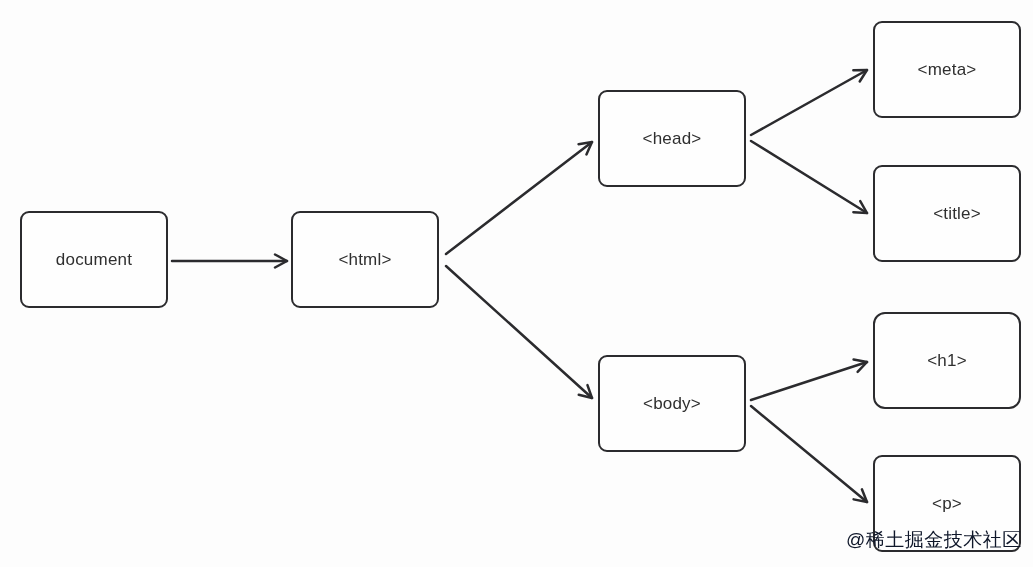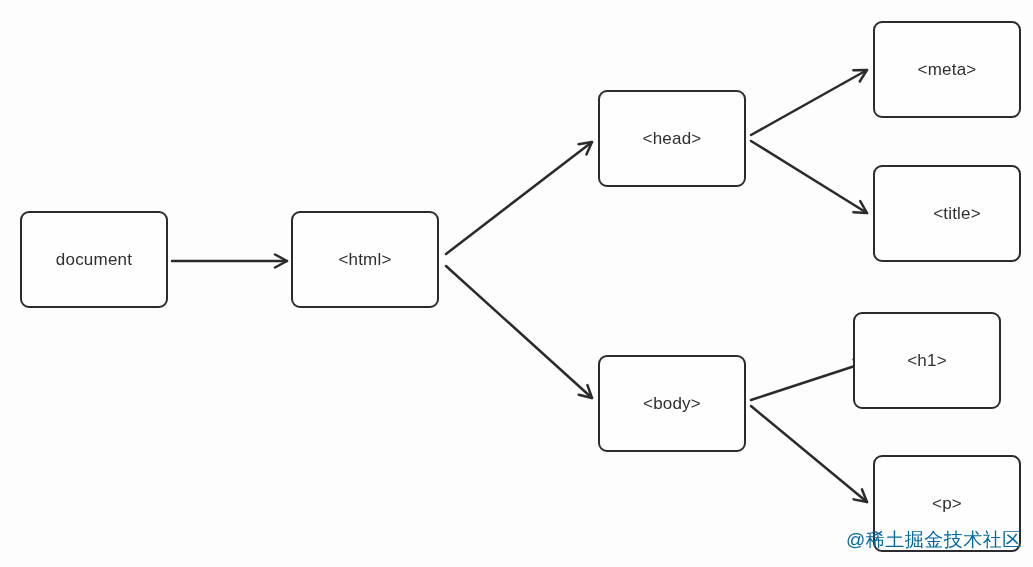--- a/index.html
+++ b/index.html
@@ -33,28 +33,28 @@
     font-size: 17px;
     color: #2f2f2f;
     letter-spacing: 0.2px;
   }
   #node-document { left: 20px;  top: 211px; text-align: center; }
   #node-html     { left: 291px; top: 211px; }
   #node-head     { left: 598px; top: 90px;  }
   #node-body     { left: 598px; top: 355px; }
   #node-meta     { left: 873px; top: 21px;  }
   #node-title    { left: 873px; top: 165px; padding-left: 20px; }
-  #node-h1       { left: 853px; top: 312px; }
+  #node-h1       { left: 873px; top: 312px; border-radius: 12px; }
   #node-p        { left: 873px; top: 455px; }
   .watermark {
     position: absolute;
     left: 846px;
     top: 527px;
     font-size: 19px;
-    color: #0369a1;
+    color: #0f172a;
     letter-spacing: 0.5px;
     white-space: nowrap;
   }
 </style>
 </head>
 <body>
 
 <div class="canvas">
 
   <svg class="edges-layer" width="1033" height="567" viewBox="0 0 1033 567" xmlns="http://www.w3.org/2000/svg">

